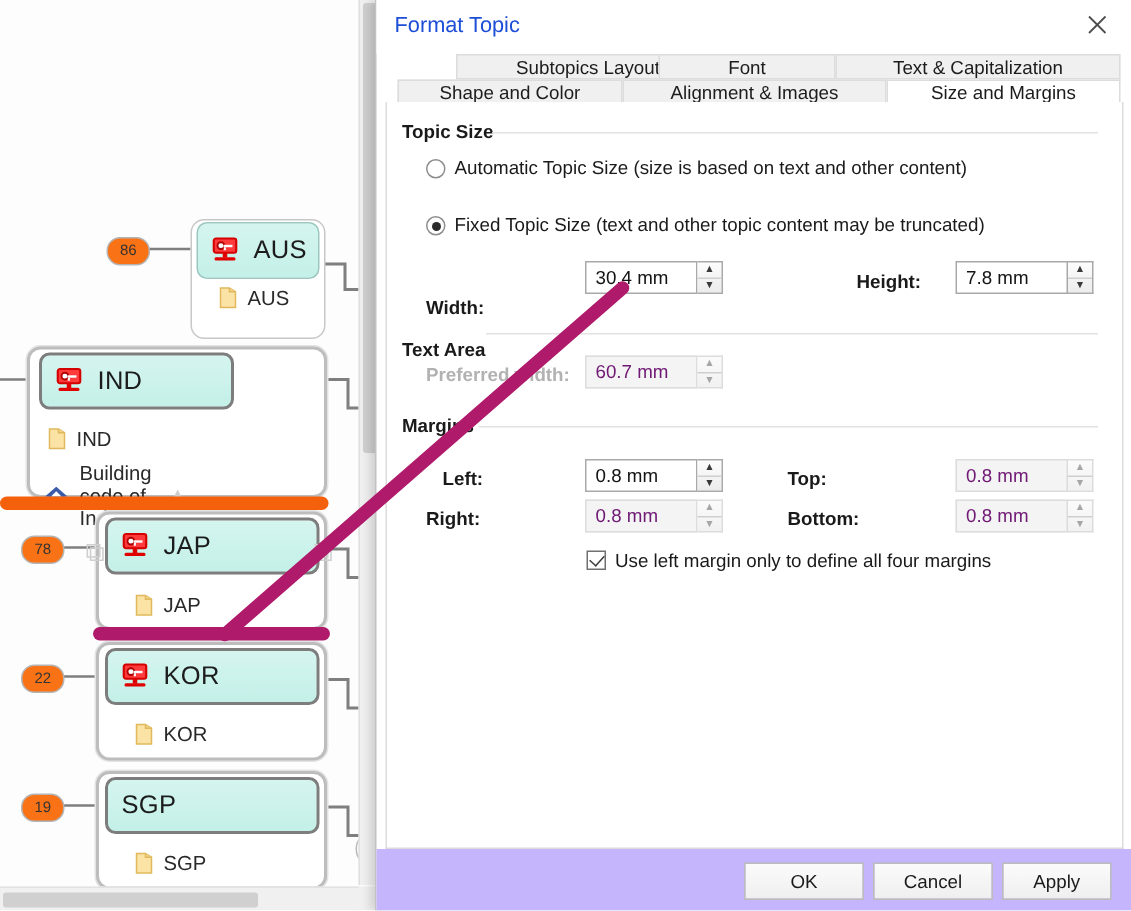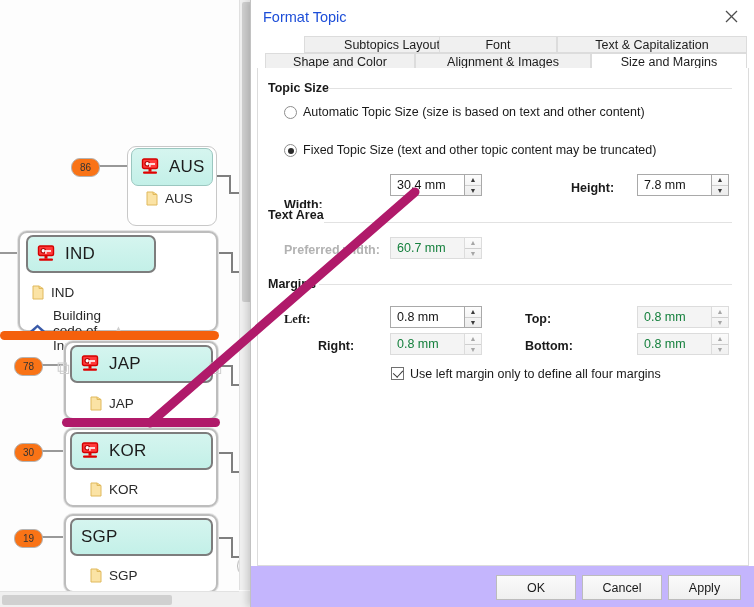--- a/index.html
+++ b/index.html
@@ -126,21 +126,21 @@
   .radio-lbl{position:absolute;font-size:12.5px;color:#1a1a1a;}
 
   .fld-lbl{position:absolute;font-size:12.5px;color:#1a1a1a;font-weight:bold;}
   .fld-lbl.dim{color:#b2b2b2;}
 
   .spin{position:absolute;height:22px;box-sizing:border-box;display:flex;}
   .spin .box{
     flex:1;border:1px solid #a9a9a9;background:#fff;box-sizing:border-box;
     display:flex;align-items:center;padding-left:6px;font-size:12.5px;color:#141414;
   }
-  .spin.dim .box{border:1px solid #dcdcdc;background:#f4f4f4;color:#15803d;}
+  .spin.dim .box{border:1px solid #dcdcdc;background:#f4f4f4;color:#701a75;}
   .spin .btns{
     width:17px;border:1px solid #a9a9a9;border-left:none;box-sizing:border-box;
     background:linear-gradient(#fdfdfd,#ececec);
     display:flex;flex-direction:column;
   }
   .spin.dim .btns{border-color:#dcdcdc;background:linear-gradient(#fbfbfb,#f1f1f1);}
   .spin .btns .up,.spin .btns .dn{
     flex:1;display:flex;align-items:center;justify-content:center;
     font-size:7px;color:#3a3a3a;line-height:1;
   }
@@ -305,21 +305,21 @@
     </div>
     <div class="mm-sub" style="left:90px;top:482px;">
       <span class="ico-folder">
         <svg width="12" height="15" viewBox="0 0 12 15">
           <path d="M1,1 L7,1 L11,3.5 L11,14 L1,14 Z" fill="#fbe3a5" stroke="#e0b95c" stroke-width="1"></path>
           <path d="M7,1 L7,3.5 L11,3.5" fill="#f3d38a" stroke="#e0b95c" stroke-width="1"></path>
         </svg>
       </span>
       <span class="lbl">KOR</span>
     </div>
-    <div class="badge" style="left:14px;top:443px;width:27px;">30</div>
+    <div class="badge" style="left:14px;top:443px;width:27px;">22</div>
   </div>
 
   <div class="mm-node">
     <div class="mm-outer sel" style="left:64px;top:514px;width:154px;height:79px;"></div>
     <div class="mm-title focus" style="left:70px;top:518px;width:143px;height:38px;">
       <span style="margin-left:0px">SGP</span>
     </div>
     <div class="mm-sub" style="left:90px;top:568px;">
       <span class="ico-folder">
         <svg width="12" height="15" viewBox="0 0 12 15">
@@ -387,54 +387,54 @@
 
     <div class="fld-lbl" style="left:272px;top:113px;margin-left:41px;">Height:</div>
     <div class="spin" style="left:379px;top:106px;width:92px;">
       <div class="box">7.8 mm</div>
       <div class="btns">
         <div class="up">▲</div>
         <div class="dn">▼</div>
       </div>
     </div>
 
-    <div class="grp-label" style="left:10px;top:140px;">Text Area</div>
+    <div class="grp-label" style="left:10px;top:158px;">Text Area</div>
     <div class="grp-line" style="left:66px;top:154px;width:408px;"></div>
 
     <div class="fld-lbl dim" style="left:26px;top:175px;">Preferred width:</div>
     <div class="spin dim" style="left:132px;top:169px;width:92px;">
       <div class="box">60.7 mm</div>
       <div class="btns">
         <div class="up">▲</div>
         <div class="dn">▼</div>
       </div>
     </div>
 
     <div class="grp-label" style="left:10px;top:209px;">Margins</div>
     <div class="grp-line" style="left:61px;top:216px;width:413px;"></div>
 
-    <div class="fld-lbl" style="left:26px;top:244px;font-family:Liberation Serif, serif;">Left:</div>
+    <div class="fld-lbl" style="left:37px;top:244px;">Left:</div>
     <div class="spin" style="left:132px;top:238px;width:92px;">
       <div class="box">0.8 mm</div>
       <div class="btns">
         <div class="up">▲</div>
         <div class="dn">▼</div>
       </div>
     </div>
 
     <div class="fld-lbl" style="left:267px;top:244px;">Top:</div>
     <div class="spin dim" style="left:379px;top:238px;width:92px;">
       <div class="box">0.8 mm</div>
       <div class="btns">
         <div class="up">▲</div>
         <div class="dn">▼</div>
       </div>
     </div>
 
-    <div class="fld-lbl" style="left:26px;top:271px;margin-left:34px;">Right:</div>
+    <div class="fld-lbl" style="left:26px;top:271px;">Right:</div>
     <div class="spin dim" style="left:132px;top:265px;width:92px;">
       <div class="box">0.8 mm</div>
       <div class="btns">
         <div class="up">▲</div>
         <div class="dn">▼</div>
       </div>
     </div>
 
     <div class="fld-lbl" style="left:267px;top:271px;">Bottom:</div>
     <div class="spin dim" style="left:379px;top:265px;width:92px;">

